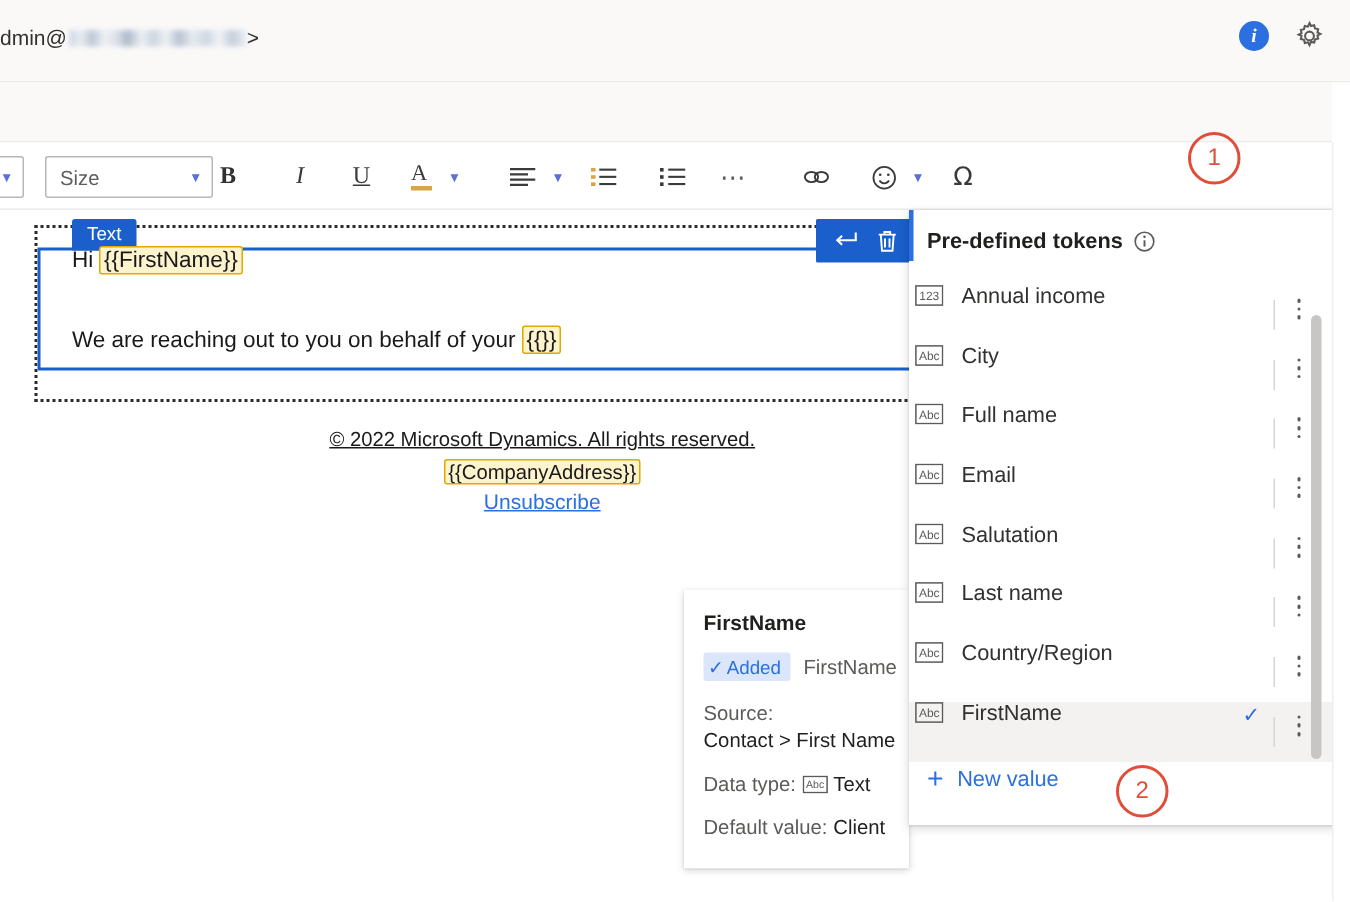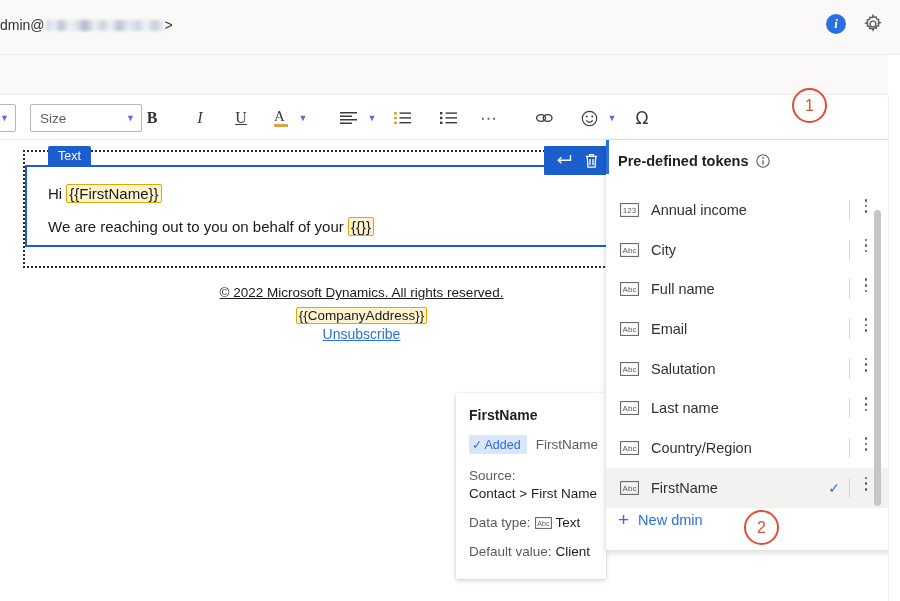--- a/index.html
+++ b/index.html
@@ -97,21 +97,21 @@
     font-size: 12.5px; padding: 3px 10px 4px 10px;
     border-radius: 2px 2px 0 0;
   }
   .block-actions {
     position: absolute; left: 544px; top: 6px; height: 29px;
     background: #1b5fcc; display: flex; align-items: center; gap: 2px;
     padding: 0 6px; border-radius: 1px;
   }
   .block-actions svg { display: block; }
   .body-line { position: absolute; font-size: 15px; color: #1a1a1a; white-space: nowrap; }
-  .line1 { left: 48px; top: 44px; text-align: center; }
+  .line1 { left: 48px; top: 24px; text-align: center; }
   .line2 { left: 48px; top: 77px; }
   .token {
     display: inline-block;
     background: #fdf3cd; border: 1px solid #e0a800;
     border-radius: 2px; padding: 0 2px; color: #1a1a1a;
   }
 
   .footer-copy {
     position: absolute; left: 0; top: 145px; width: 723px;
     text-align: center; font-size: 13.5px; color: #1a1a1a; text-decoration: underline;
@@ -153,22 +153,22 @@
     box-shadow: 0 2px 7px rgba(0,0,0,.16), 0 .4px 1.6px rgba(0,0,0,.12);
   }
   .panel-accent { position: absolute; left: 0; top: 0; width: 3px; height: 34px; background: #2b6fe0; }
   .panel-title {
     position: absolute; left: 12px; top: 13px;
     font-size: 14.5px; font-weight: 700; color: #201f1e;
     display: flex; align-items: center; gap: 7px;
   }
   .token-list { position: absolute; left: 0; top: 50px; width: 294px; height: 317px; }
   .token-row {
-    position: relative; height: 39.7px; display: flex; align-items: center;
-    padding-left: 14px;
+    position: relative; height: 39.7px; display: flex; 
+    padding-left: 4px;
   }
   .token-row.selected { background: #f3f2f1; }
   .tk-icon { width: 19px; height: 14px; flex: none; margin-right: 12px; }
   .tk-label { font-size: 14.5px; color: #323130; white-space: nowrap; }
   .tk-check { position: absolute; right: 60px; color: #2b6fe0; font-size: 14px; }
   .tk-div { position: absolute; right: 50px; top: 10px; width: 1px; height: 20px; background: #d8d6d4; }
   .tk-more {
     position: absolute; right: 26px; top: 9px; width: 16px;
     display: flex; flex-direction: column; align-items: center; gap: 3px;
   }
@@ -532,21 +532,21 @@
             <i></i>
             <i></i>
             <i></i>
           </span>
       </div>
 
     </div>
 
     <div class="panel-newtoken">
       <span class="plus">+</span>
-      <span>New dmin</span>
+      <span>New value</span>
     </div>
   </div>
 
   <div class="panel-scroll"></div>
 
   <div class="annot annot-1">1</div>
   <div class="annot annot-2">2</div>
 
   <div class="right-gutter"></div>
   <div class="gutter-line"></div>

